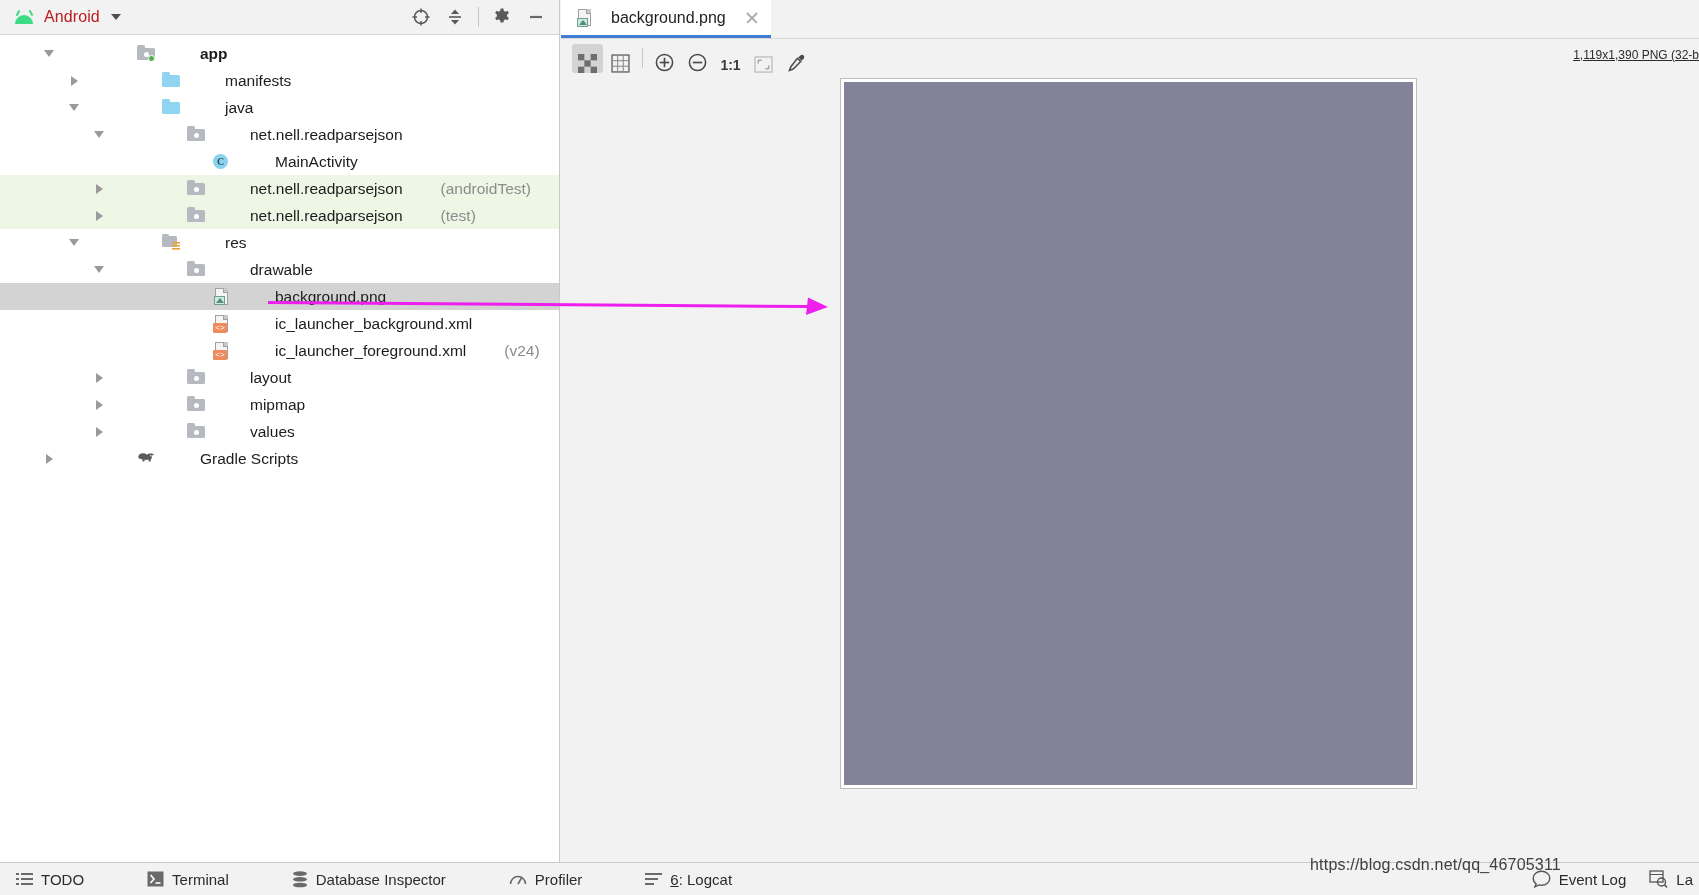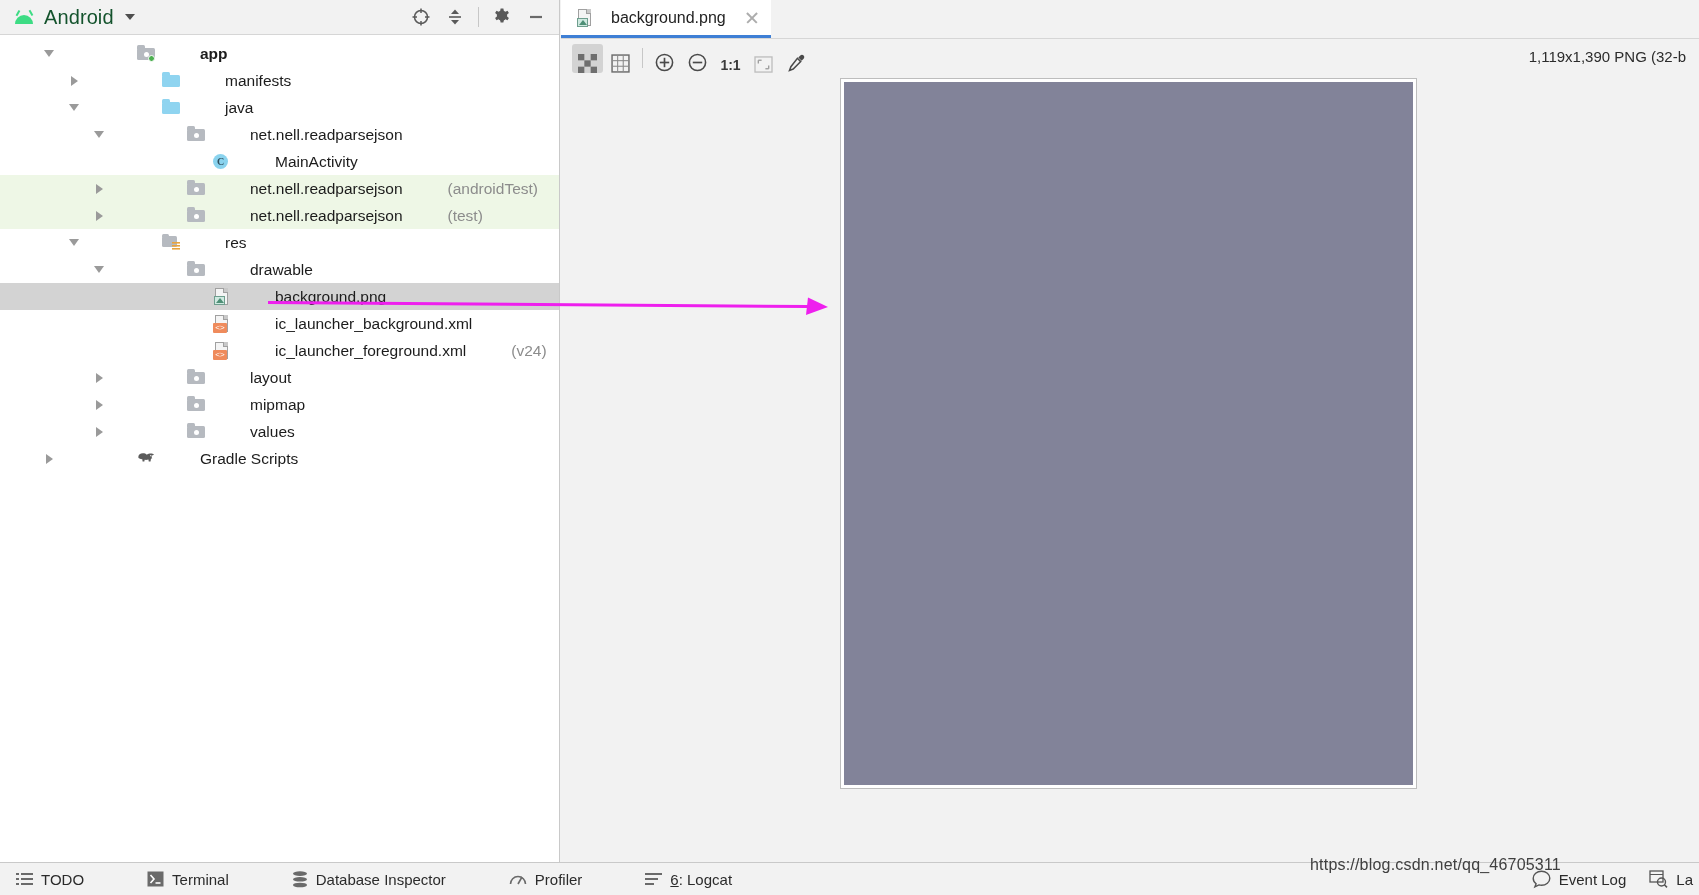--- a/index.html
+++ b/index.html
@@ -41,21 +41,21 @@
     background: #3ddc84;
     border-radius: 9px 9px 0 0;
   }
   .android-head .ant {
     position: absolute; width: 1.5px; height: 6px;
     background: #3ddc84; top: 0;
   }
   .android-head .ant.l { left: 3px; transform: rotate(30deg); }
   .android-head .ant.r { right: 3px; transform: rotate(-30deg); }
   #project-title {
-    font-size: 20px; color: #14532d;
+    font-size: 16px; color: #b91c1c;
     letter-spacing: .1px;
   }
   .caret-down {
     margin-left: 11px;
     width: 0; height: 0;
     border-left: 5.5px solid transparent;
     border-right: 5.5px solid transparent;
     border-top: 6px solid #4f4f4f;
   }
   #header-tools {
@@ -84,21 +84,21 @@
     white-space: nowrap;
     font-size: 15.5px;
     color: #1c1c1c;
     cursor: default;
     gap: 36px;
   }
   .row.greenbg { background: #eef7e6; }
   .row.selected { background: #d3d3d3; }
   .row .label { line-height: 1; }
   .row .label.bold { font-weight: bold; }
-  .row .suffix { color: #8c8c8c; margin-left: 9px; }
+  .row .suffix { color: #8c8c8c; margin-left: 2px; }
 
   .arrow {
     width: 16px; height: 16px;
     flex: 0 0 16px;
     position: relative;
   }
   .arrow.closed::before {
     content: ""; position: absolute; left: 4px; top: 3px;
     width: 0; height: 0;
     border-top: 5px solid transparent;
@@ -268,23 +268,24 @@
     width: 31px; height: 29px;
     display: flex; align-items: flex-end; justify-content: center;
     cursor: pointer; border-radius: 3px;
   }
   .tbtn.active { background: #d3d3d3; }
   .tbtn-label {
     font-size: 14px; font-weight: bold; color: #3b3b3b;
     font-family: "Liberation Sans", sans-serif;
   }
   #img-info {
-    position: absolute; right: 13px; top: 9px;
-    font-size: 15px; color: #2c2c2c;
+    position: absolute; right: 0px; top: 9px;
+    font-size: 12px; color: #2c2c2c;
     white-space: nowrap;
+    text-decoration: underline;
   }
 
   #img-canvas {
     position: absolute;
     left: 0; top: 77px; right: 0; bottom: 0;
     background: #f2f2f2;
     overflow: hidden;
   }
   #img-frame {
     position: absolute;

